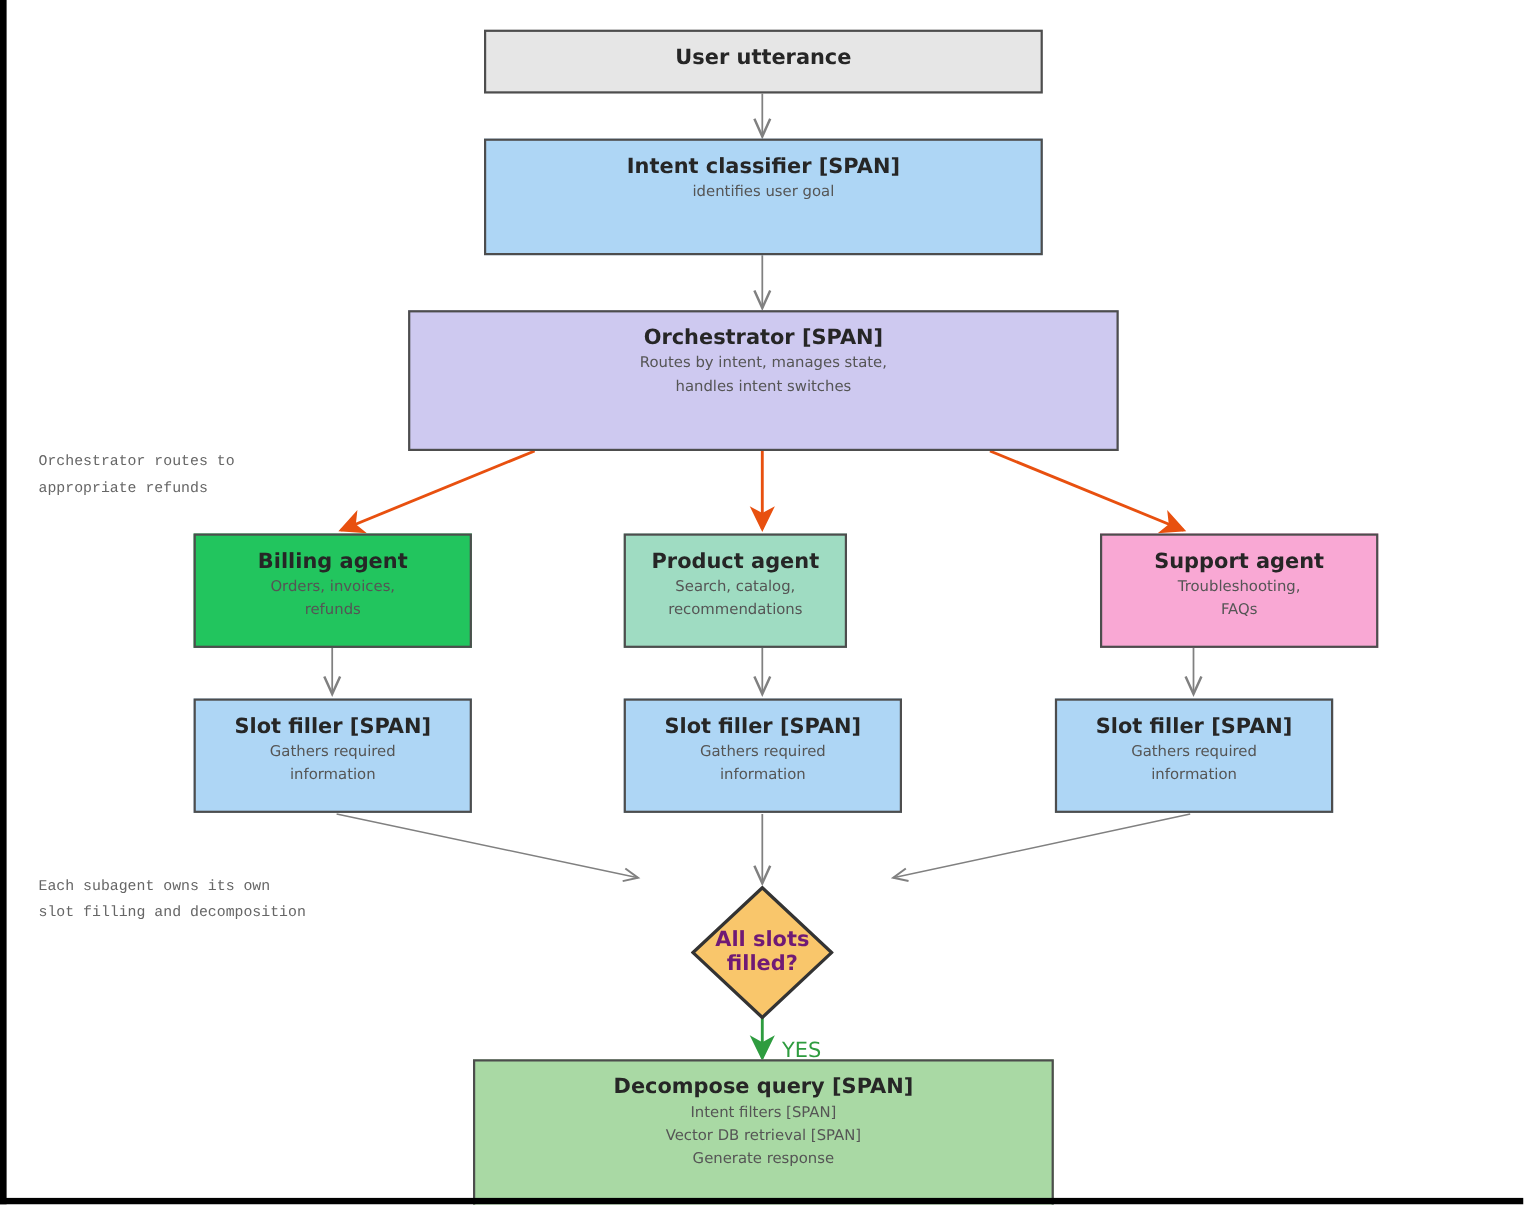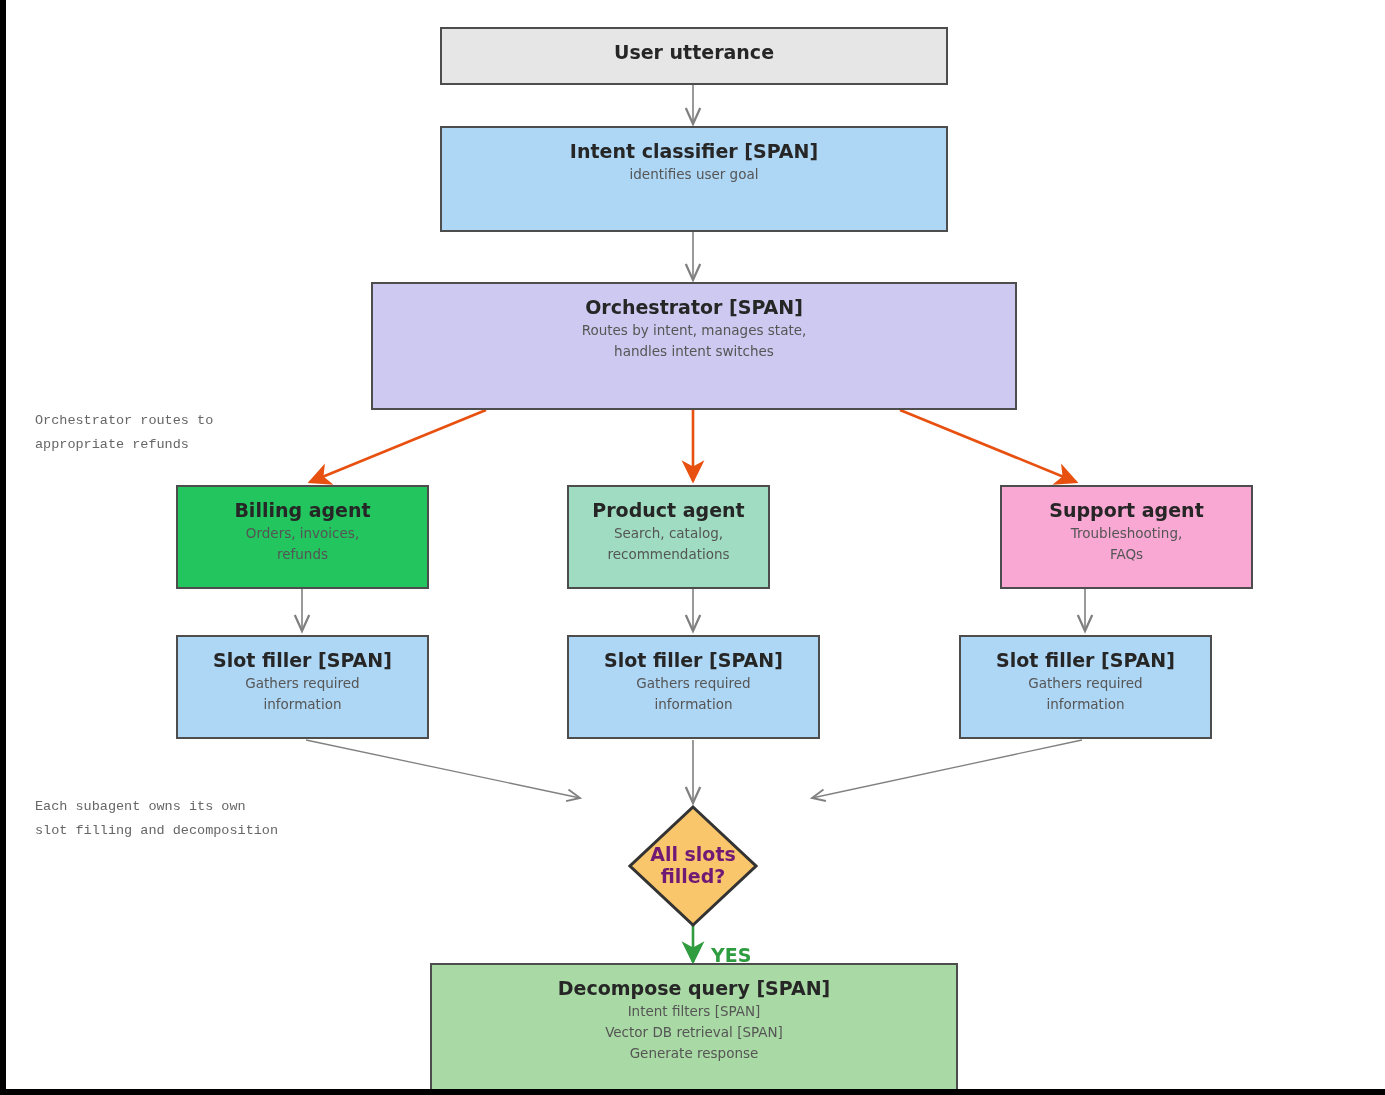--- a/index.html
+++ b/index.html
@@ -87,21 +87,21 @@
   .note {
     position: absolute;
     font-size: 13.5px;
     color: #666666;
     line-height: 1.75;
     font-family: Liberation Mono, monospace;
   }
   .yes-label {
     position: absolute;
     font-size: 19px;
-    font-weight: bold;
+    font-weight: normal;
     color: #2e9c3f;
     font-family: "DejaVu Sans", sans-serif;
   }
 </style>
 </head>
 <body>
 
 <div id="canvas">
 
   <svg class="wires" viewBox="0 0 1385 1095">

